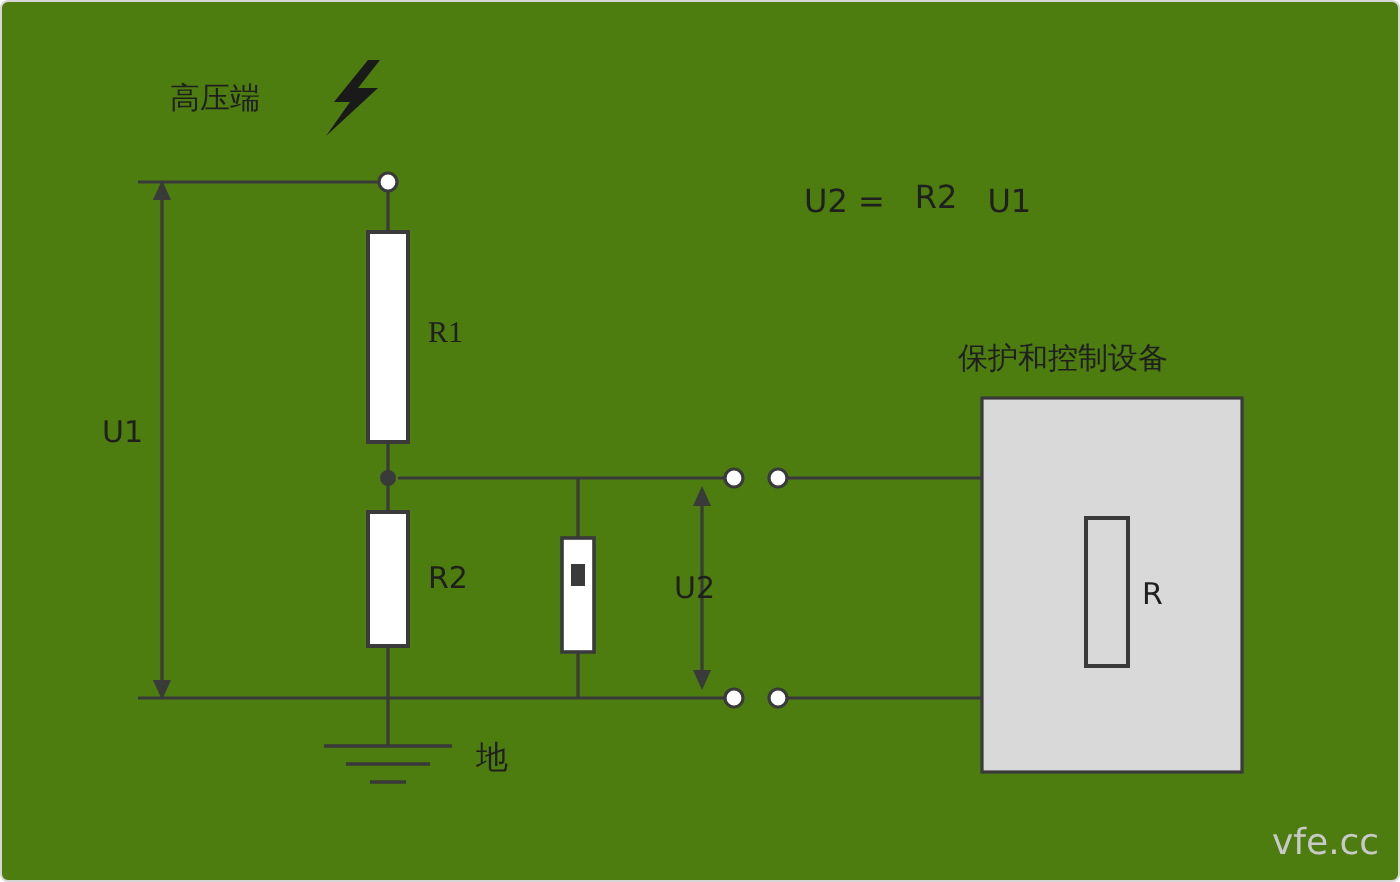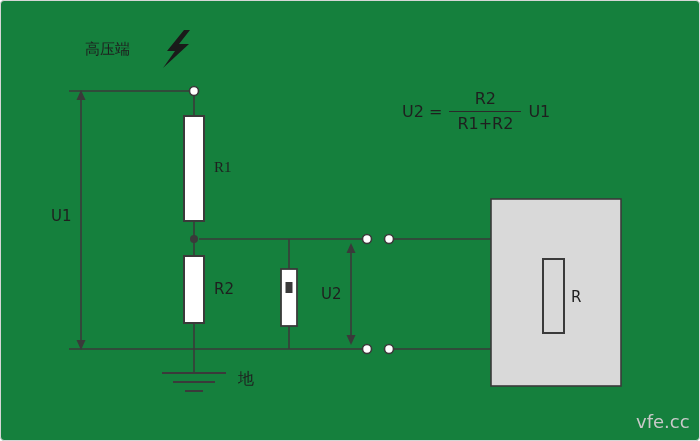--- a/index.html
+++ b/index.html
@@ -1,21 +1,21 @@
 <!DOCTYPE html>
 <html><head>
 <meta charset="utf-8">
 <style>
   html,body{margin:0;padding:0;background:#ffffff;}
   .canvas{
     position:relative;
     width:698px;height:439px;
     border:1px solid #d6d6d6;
     border-radius:4px;
-    background:#15803d;
+    background:#4d7c0f;
     font-family:"DejaVu Sans","Liberation Sans",sans-serif;
     color:#1f1f1f;
     overflow:hidden;
   }
   .canvas svg{position:absolute;left:0;top:0;}
   .lbl{position:absolute;font-size:15px;color:#1f1f1f;white-space:nowrap;}
   .lbl-big{font-size:16px;}
   .formula{
     position:absolute;left:362px;top:88px;
     display:flex;align-items:center;gap:7px;
@@ -87,28 +87,28 @@
       <line x1="184" y1="390" x2="202" y2="390"></line>
     </g>
 
     <polygon points="183,29 166,50 174,50 162,67 188,43 178,43 189,29" fill="#1a1a1a"></polygon>
   </svg>
 
   <div class="lbl" style="left:84px;top:39px;">高压端</div>
   <div class="lbl" style="left:50px;top:206px;">U1</div>
   <div class="lbl" style="left:213px;top:158px;font-family:Liberation Serif, serif;">R1</div>
   <div class="lbl" style="left:213px;top:279px;">R2</div>
-  <div class="lbl" style="left:320px;top:284px;">U2</div>
+  <div class="lbl" style="left:336px;top:284px;">U2</div>
+  <div class="lbl" style="left:478px;top:169px;">保护和控制设备</div>
   <div class="lbl" style="left:570px;top:287px;">R</div>
   <div class="lbl lbl-big" style="left:237px;top:368px;">地</div>
 
   <div class="formula">
     <span>U2 =</span>
     <span class="frac">
       <span class="num">R2</span>
-      <span class="den">R1+R2</span>
     </span>
     <span>U1</span>
   </div>
 
   <div class="watermark">vfe.cc</div>
 
 </div>
 
 </body></html>

